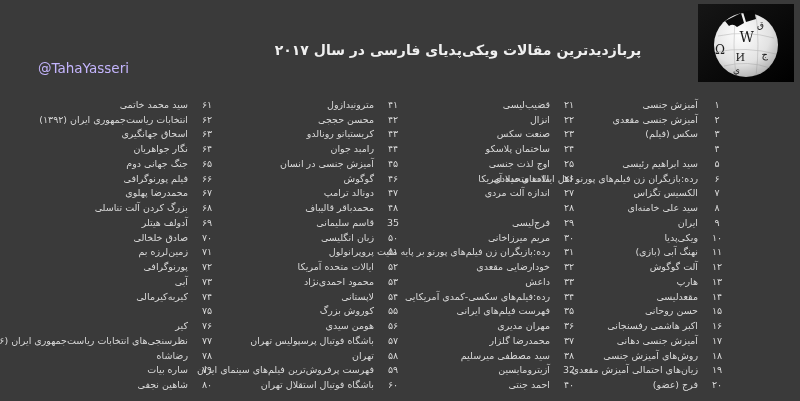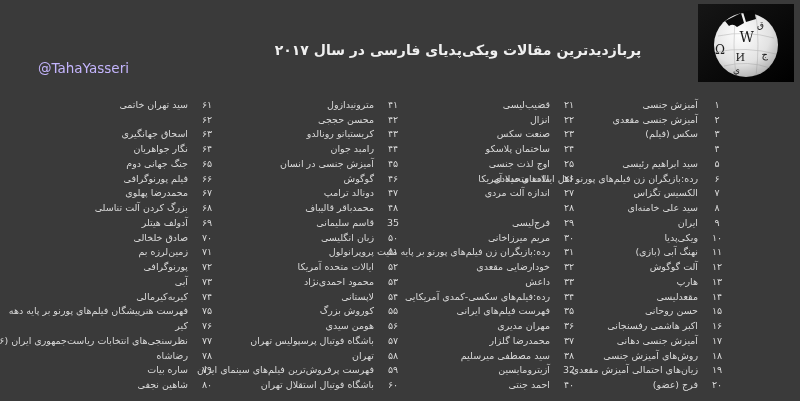--- a/index.html
+++ b/index.html
@@ -346,24 +346,25 @@
         <span class="title">فهرست پرفروش‌ترین فیلم‌های سینمای ایران</span>
       </div>
       <div class="entry">
         <span class="rank">۶۰</span>
         <span class="title">باشگاه فوتبال استقلال تهران</span>
       </div>
     </div>
   <div class="col">
       <div class="entry">
         <span class="rank">۶۱</span>
-        <span class="title">سید تهران خاتمی</span>
+        <span class="title">سید محمد خاتمی</span>
       </div>
       <div class="entry">
         <span class="rank">۶۲</span>
+        <span class="title">انتخابات ریاست‌جمهوری ایران (۱۳۹۲)</span>
       </div>
       <div class="entry">
         <span class="rank">۶۳</span>
         <span class="title">اسحاق جهانگیری</span>
       </div>
       <div class="entry">
         <span class="rank">۶۴</span>
         <span class="title">نگار جواهریان</span>
       </div>
       <div class="entry">
@@ -401,21 +402,20 @@
       <div class="entry">
         <span class="rank">۷۳</span>
         <span class="title">آبی</span>
       </div>
       <div class="entry">
         <span class="rank">۷۴</span>
         <span class="title">کیربه‌کیرمالی</span>
       </div>
       <div class="entry">
         <span class="rank">۷۵</span>
-        <span class="title">فهرست هنرپیشگان فیلم‌های پورنو بر پایه دهه</span>
       </div>
       <div class="entry">
         <span class="rank">۷۶</span>
         <span class="title">کیر</span>
       </div>
       <div class="entry">
         <span class="rank">۷۷</span>
         <span class="title">نظرسنجی‌های انتخابات ریاست‌جمهوری ایران (۱۳۹۶)</span>
       </div>
       <div class="entry">

